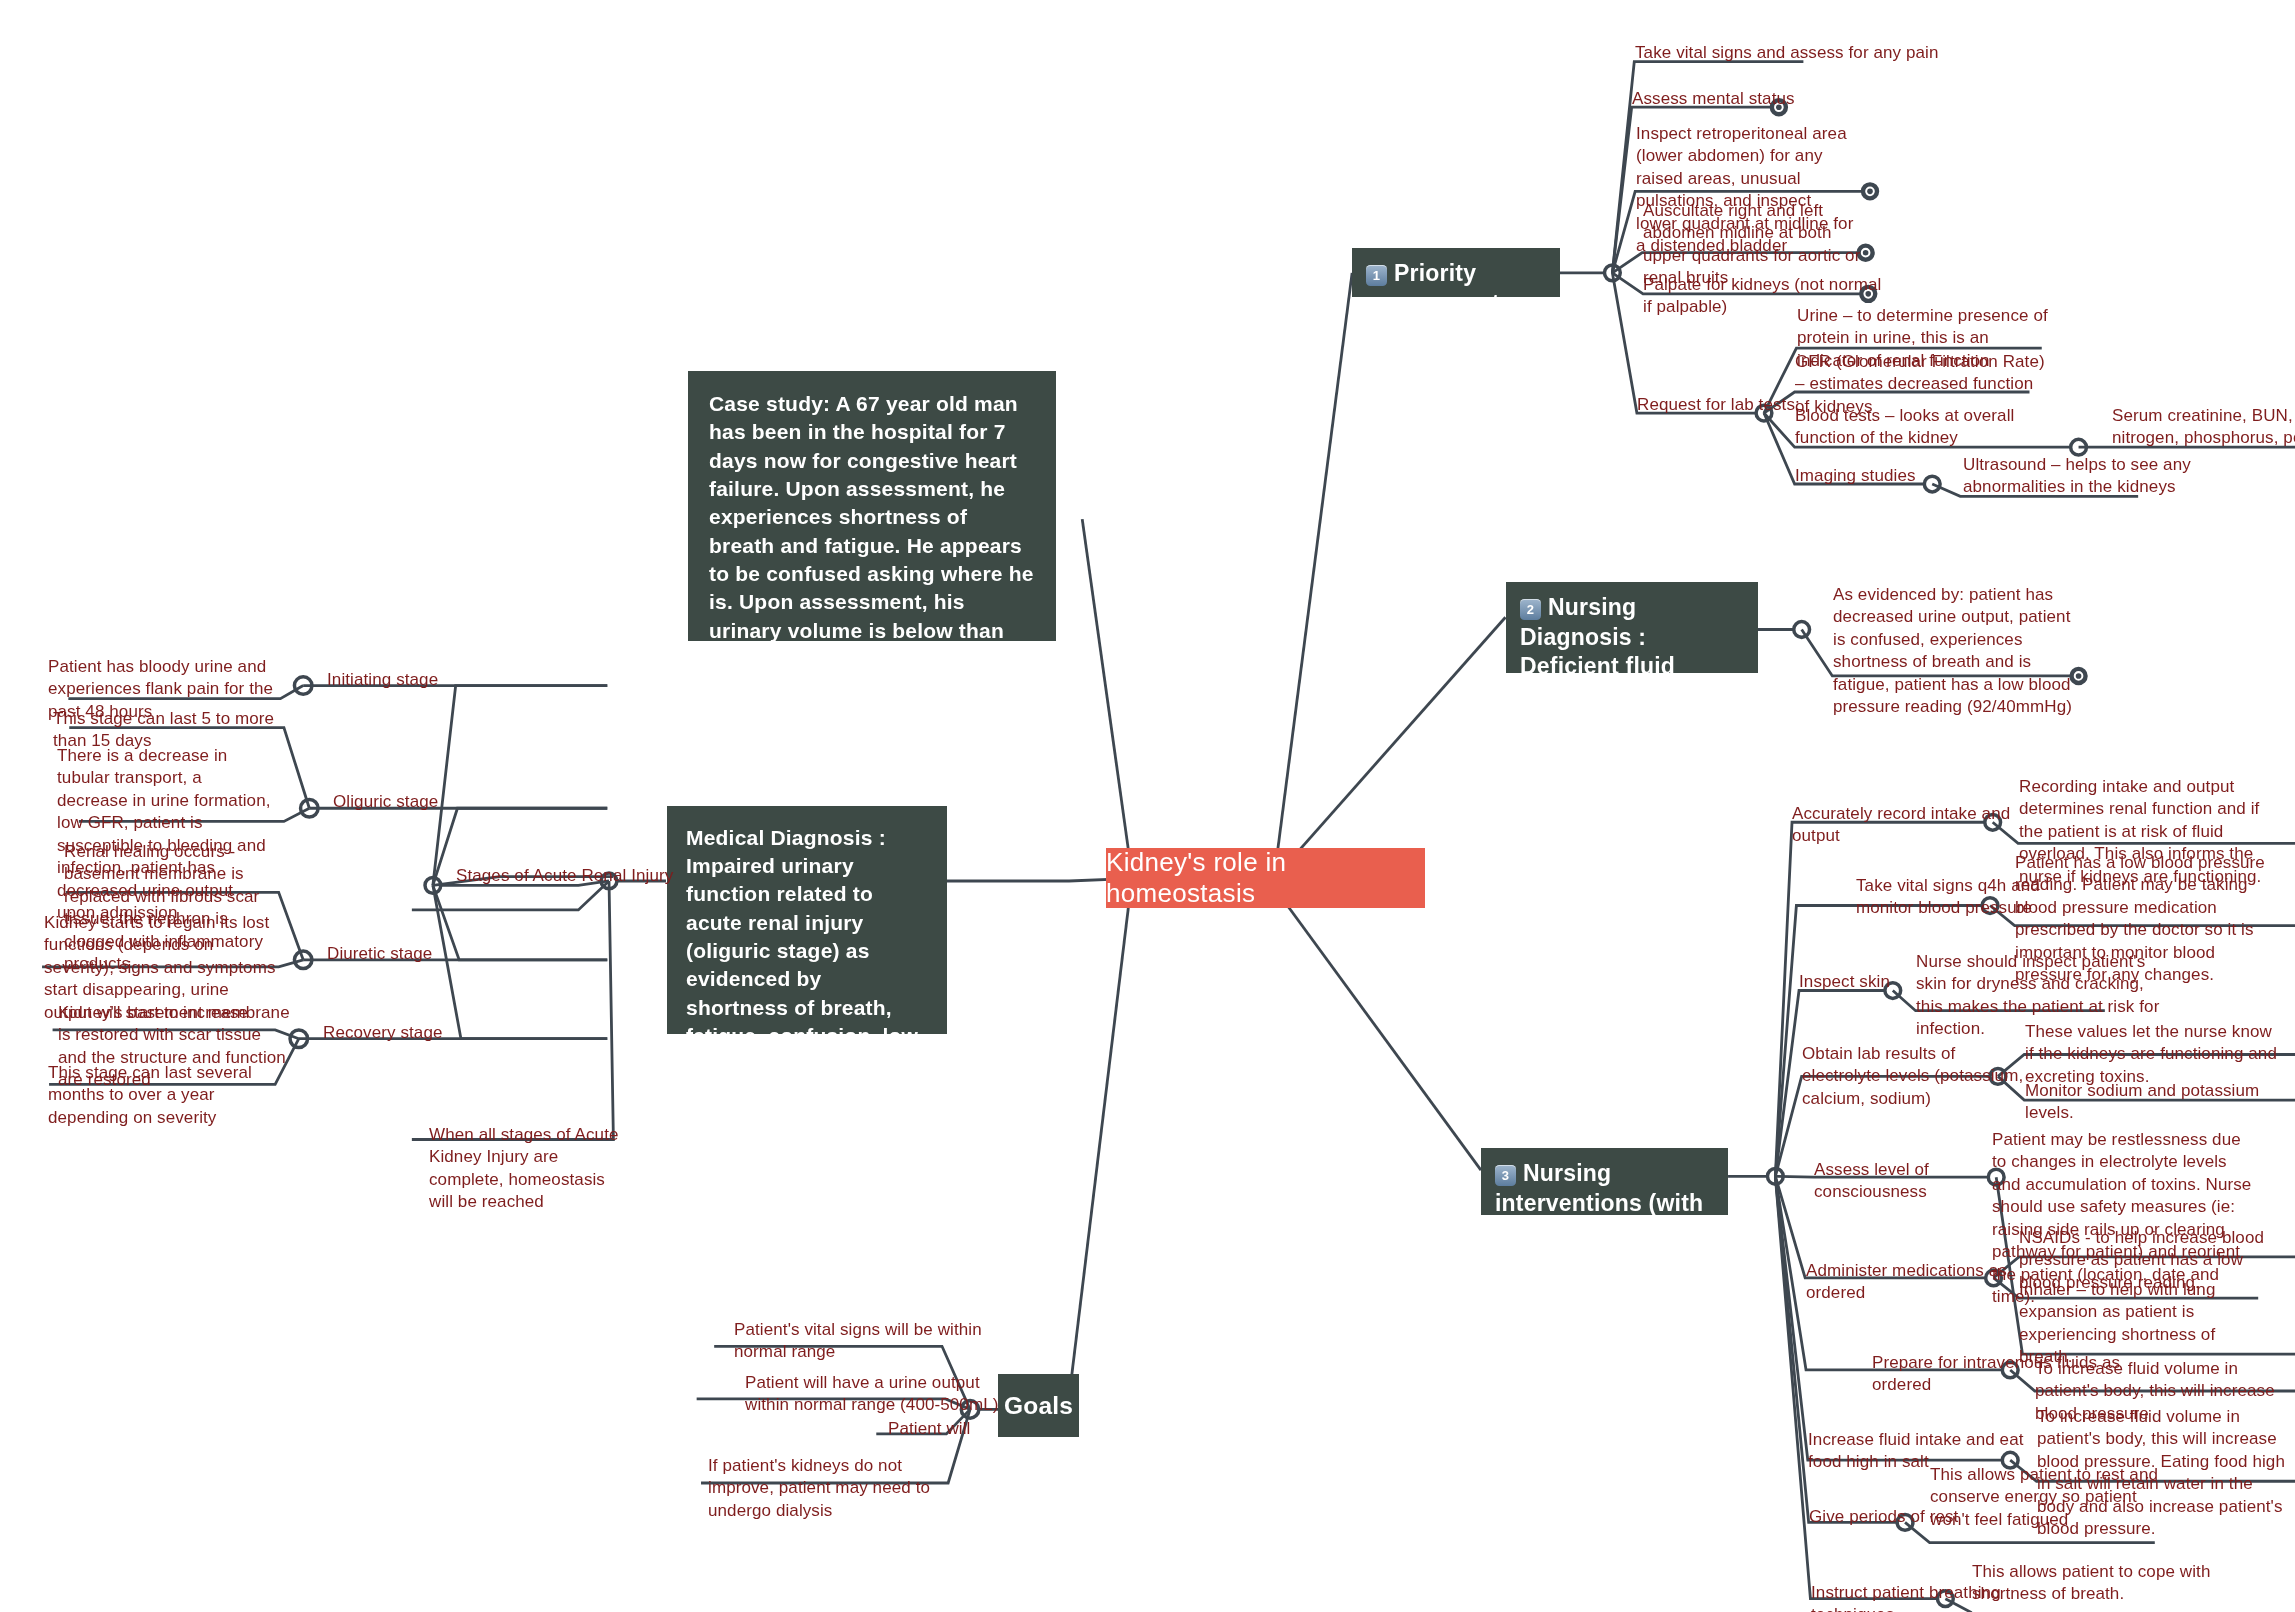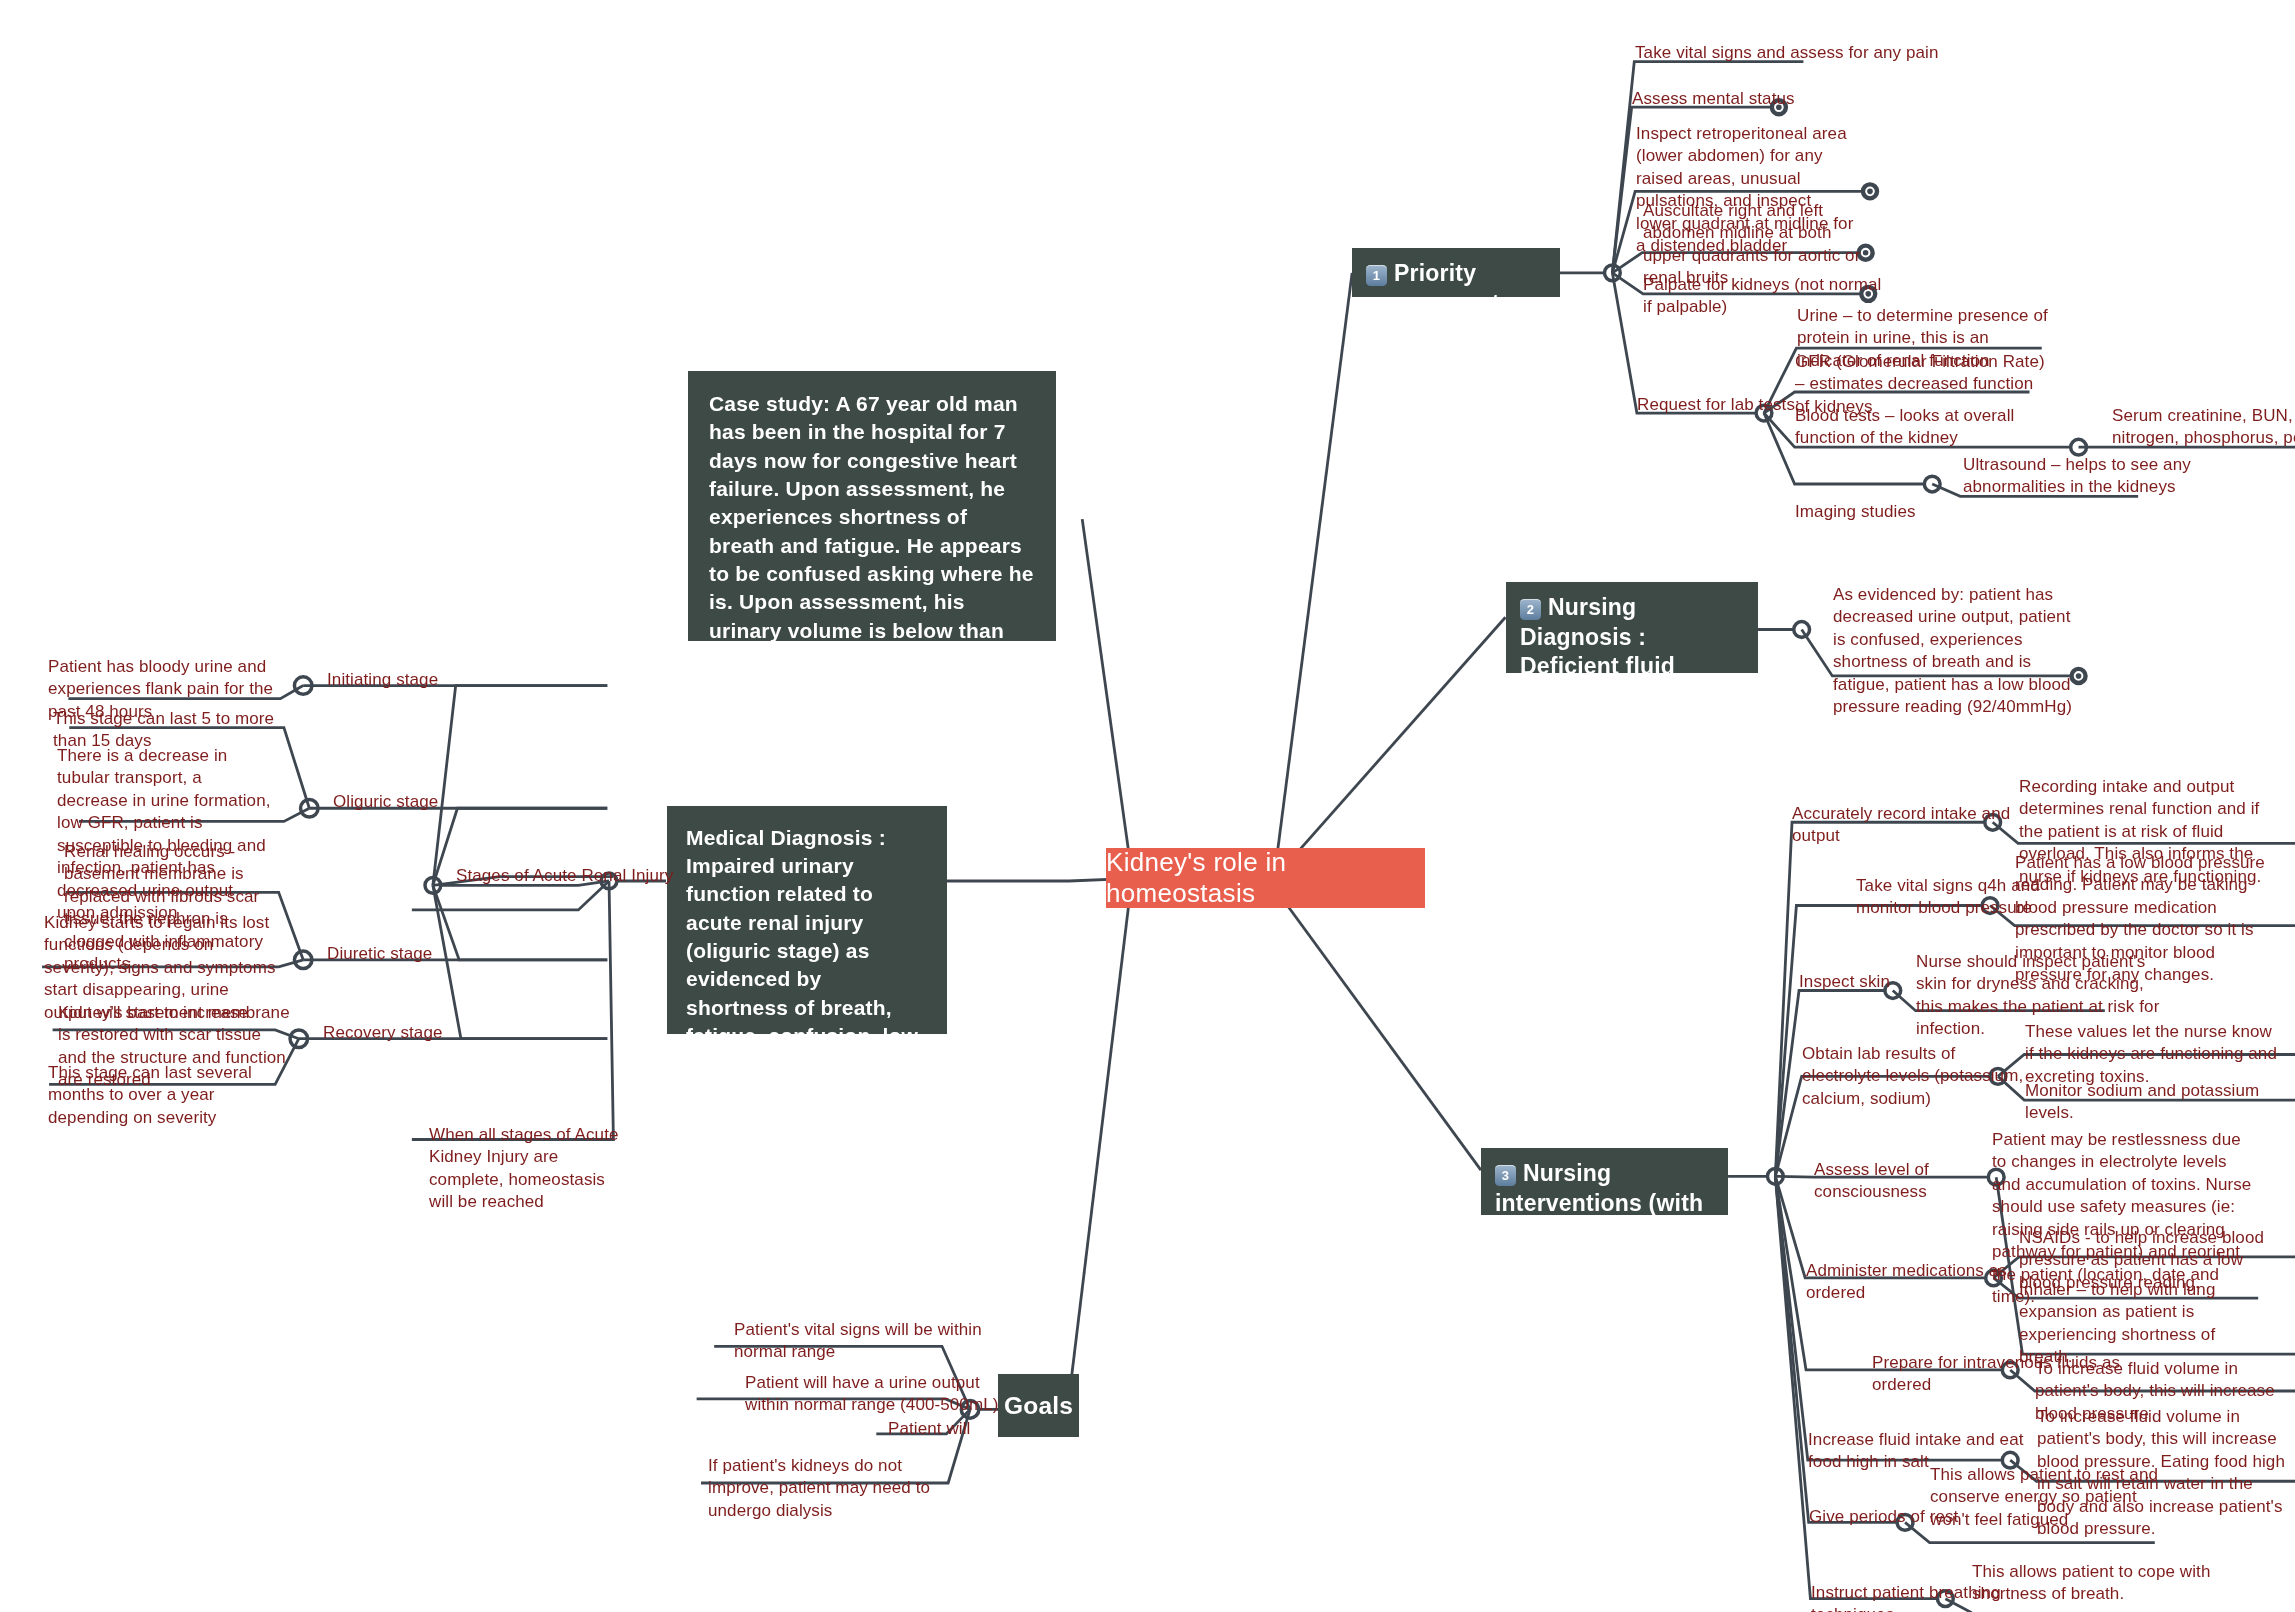--- a/index.html
+++ b/index.html
@@ -231,21 +231,21 @@
   <div class="leaf" style="left:1632px;top:88px;width:263px;">Assess mental status</div>
   <div class="leaf" style="left:1636px;top:123px;width:219px;">Inspect retroperitoneal area (lower abdomen) for any raised areas, unusual pulsations, and inspect lower quadrant at midline for a distended bladder</div>
   <div class="leaf" style="left:1643px;top:200px;width:219px;">Auscultate right and left abdomen midline at both upper quadrants for aortic or renal bruits</div>
   <div class="leaf" style="left:1643px;top:274px;width:245px;">Palpate for kidneys (not normal if palpable)</div>
   <div class="leaf" style="left:1637px;top:394px;width:175px;">Request for lab tests:</div>
 
   <div class="leaf" style="left:1797px;top:305px;width:254px;">Urine – to determine presence of protein in urine, this is an indicator of renal function</div>
   <div class="leaf" style="left:1795px;top:351px;width:254px;">GFR (Glomerular Filtration Rate) – estimates decreased function of kidneys</div>
   <div class="leaf" style="left:1795px;top:405px;width:237px;">Blood tests – looks at overall function of the kidney</div>
   <div class="leaf" style="left:2112px;top:405px;width:254px;">Serum creatinine, BUN, urea, nitrogen, phosphorus, potassium</div>
-  <div class="leaf" style="left:1795px;top:465px;width:175px;margin-top:36px;">Imaging studies</div>
+  <div class="leaf" style="left:1795px;top:465px;width:175px;">Imaging studies</div>
   <div class="leaf" style="left:1963px;top:454px;width:237px;">Ultrasound – helps to see any abnormalities in the kidneys</div>
 
   <div class="box box-title" style="left:1506px;top:582px;width:252px;height:91px;padding:11.4px 14px;">
     <span class="badge">2</span><span>Nursing Diagnosis : Deficient fluid volume related to impaired urinary function</span>
   </div>
   <div class="leaf" style="left:1833px;top:584px;width:245px;">As evidenced by: patient has decreased urine output, patient is confused, experiences shortness of breath and is fatigue, patient has a low blood pressure reading (92/40mmHg)</div>
 
   <div class="box box-title" style="left:1481px;top:1148px;width:247px;height:67px;padding:11.4px 14px;">
     <span class="badge">3</span><span>Nursing interventions (with rationale)</span>
   </div>

